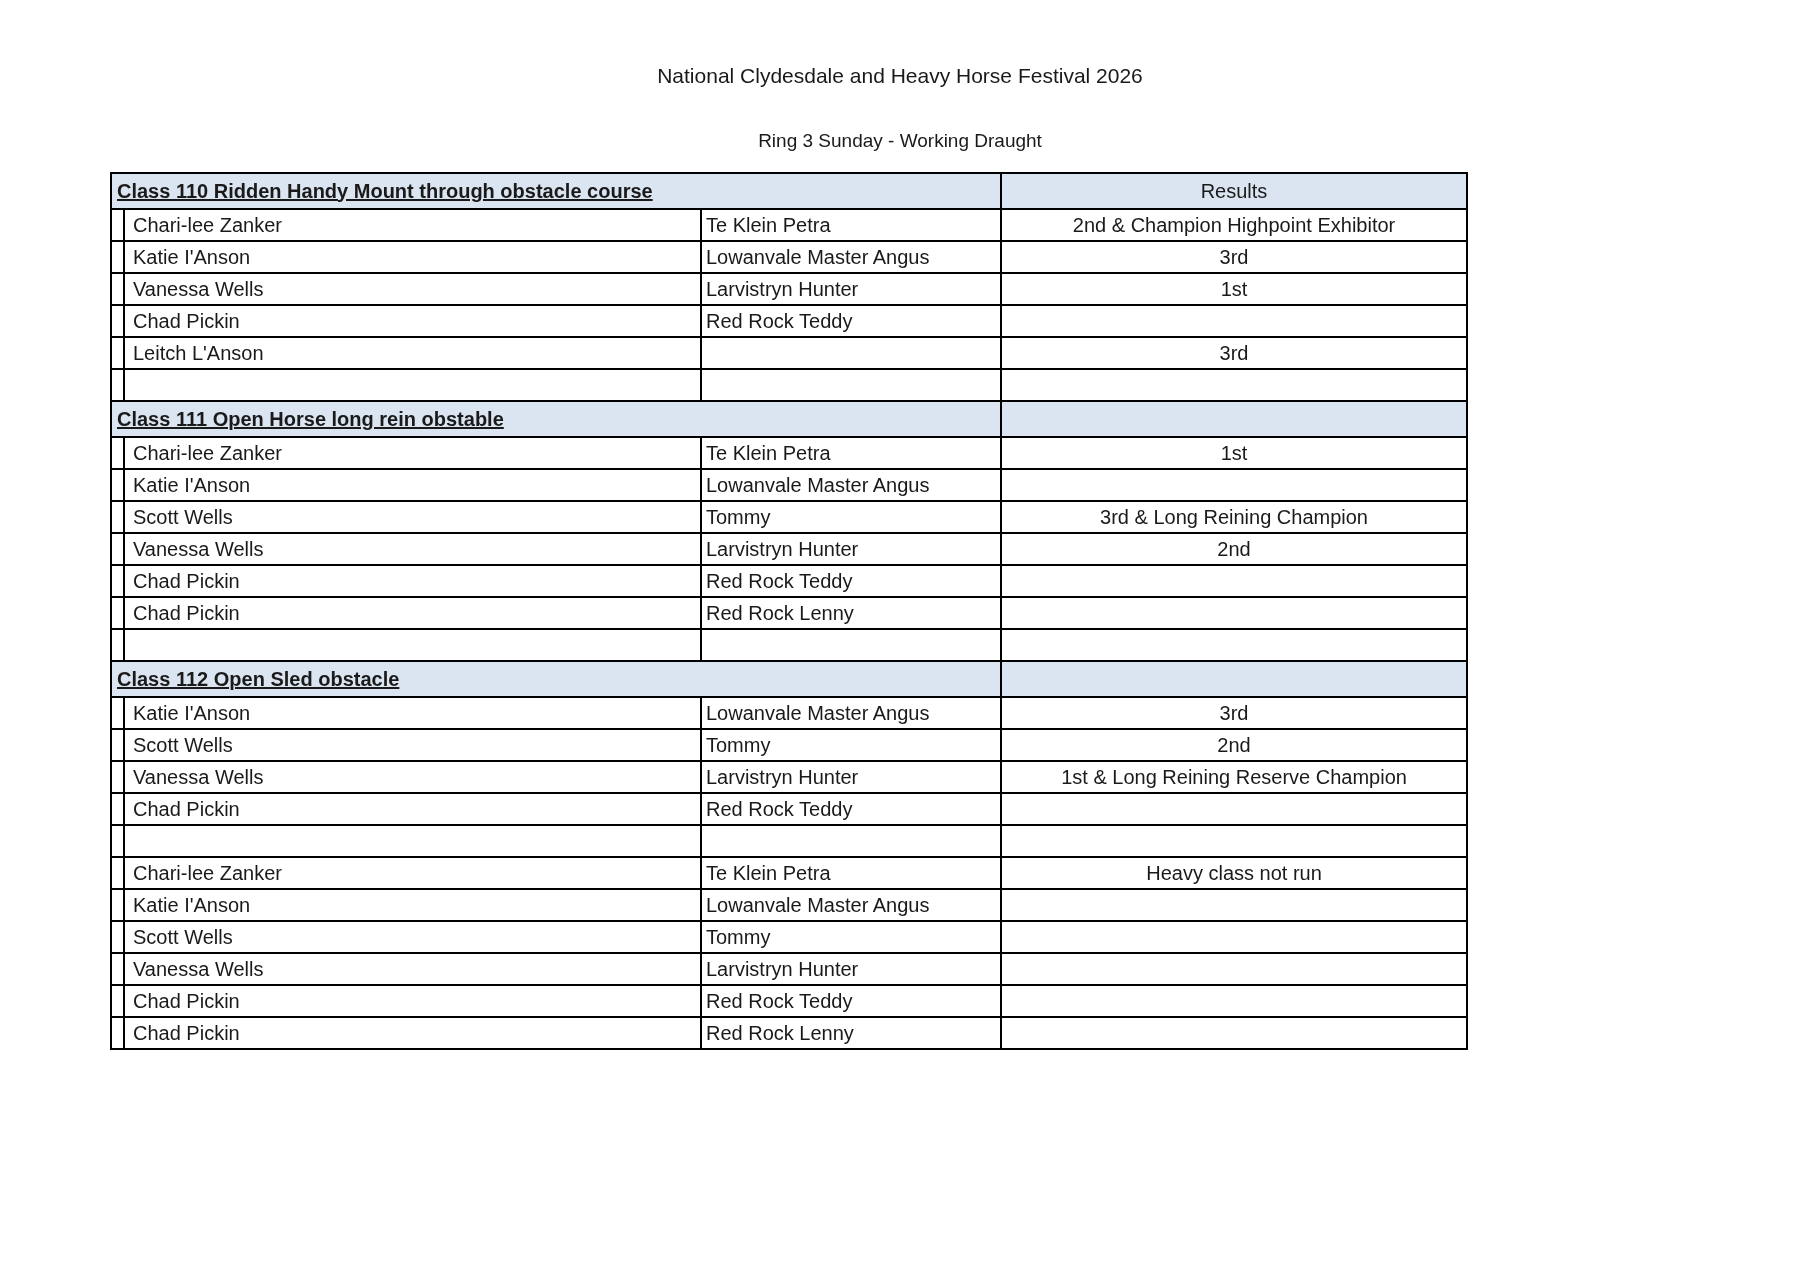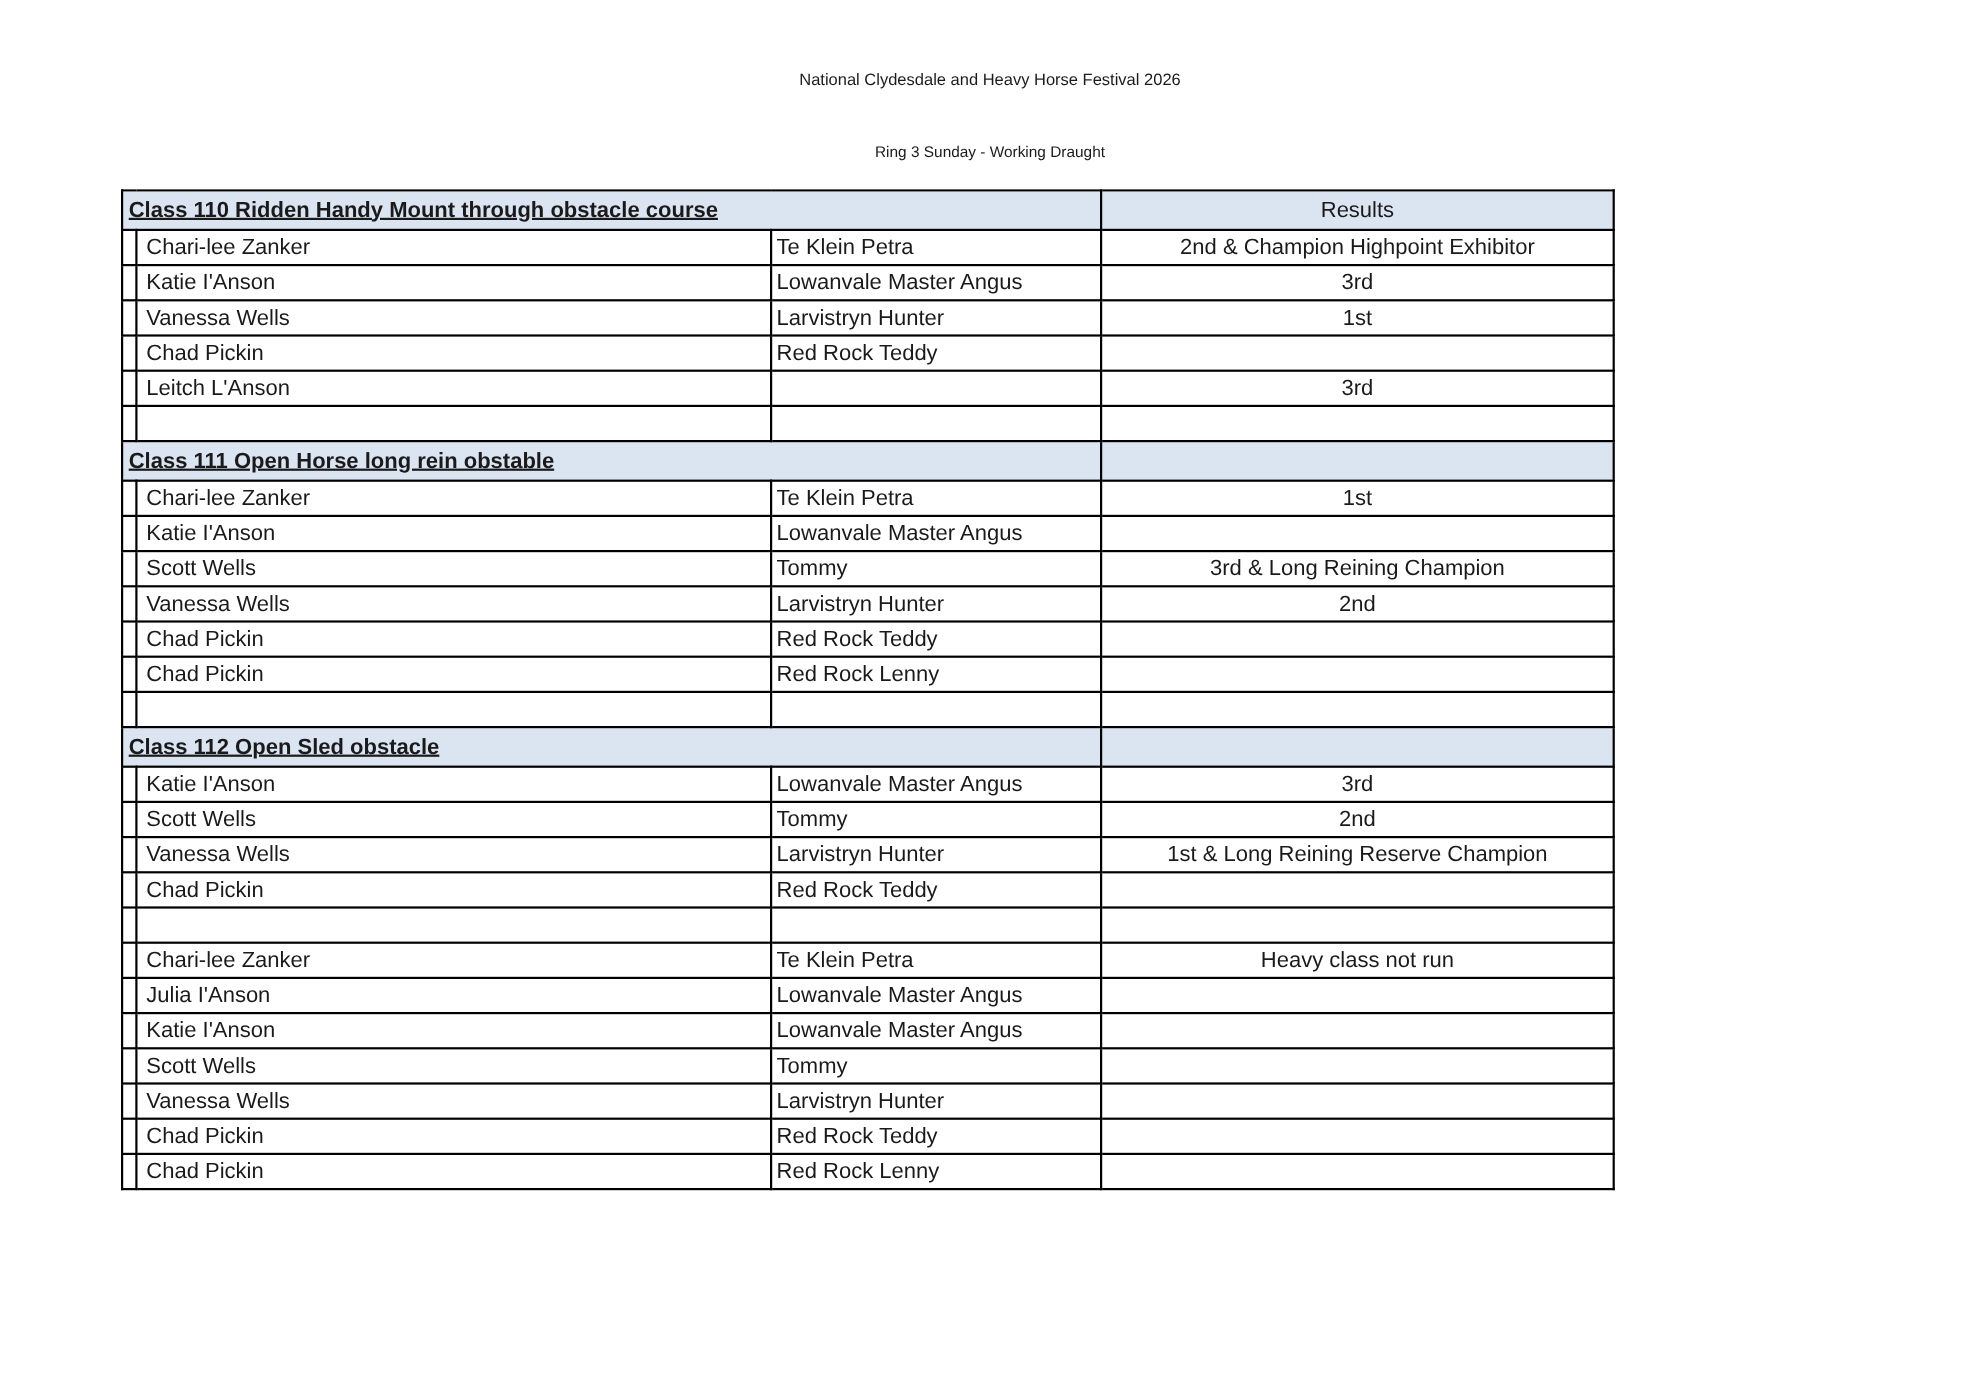--- a/index.html
+++ b/index.html
@@ -10,28 +10,28 @@
     position: relative;
     overflow: hidden;
     font-family: "Liberation Sans", sans-serif;
     color: #1a1a1a;
   }
   .doc-title {
     position: absolute;
     top: 64px; left: 0;
     width: 100%;
     text-align: center;
-    font-size: 15px;
+    font-size: 21px;
   }
   .doc-subtitle {
     position: absolute;
     top: 130px; left: 0;
     width: 100%;
     text-align: center;
-    font-size: 14px;
+    font-size: 19px;
   }
   .table-clip {
     position: absolute;
     left: 110px;
     top: 172px;
     width: 1362px;
     height: 973px;
     overflow: hidden;
   }
   table.results {
@@ -200,26 +200,20 @@
             <td class="result-cell"></td>
           </tr>
           <tr class="data-row">
             <td class="spacer-cell"></td>
             <td class="rider-cell">Chari-lee Zanker</td>
             <td class="horse-cell">Te Klein Petra</td>
             <td class="result-cell">Heavy class not run</td>
           </tr>
           <tr class="data-row">
             <td class="spacer-cell"></td>
-            <td class="rider-cell">Julia I'Anson</td>
-            <td class="horse-cell">Lowanvale Master Angus</td>
-            <td class="result-cell"></td>
-          </tr>
-          <tr class="data-row">
-            <td class="spacer-cell"></td>
             <td class="rider-cell">Katie I'Anson</td>
             <td class="horse-cell">Lowanvale Master Angus</td>
             <td class="result-cell"></td>
           </tr>
           <tr class="data-row">
             <td class="spacer-cell"></td>
             <td class="rider-cell">Scott Wells</td>
             <td class="horse-cell">Tommy</td>
             <td class="result-cell"></td>
           </tr>

